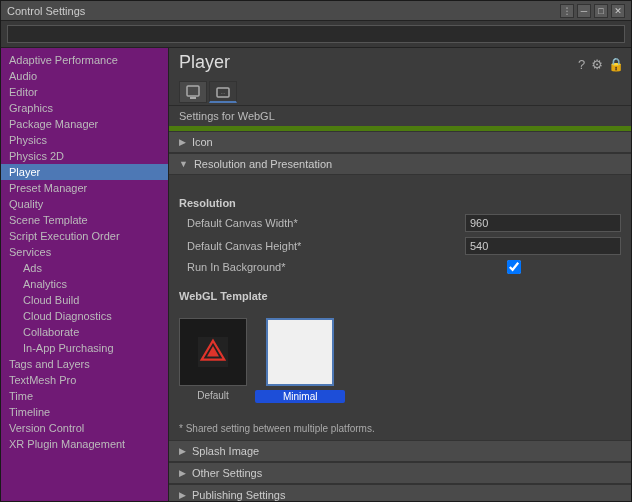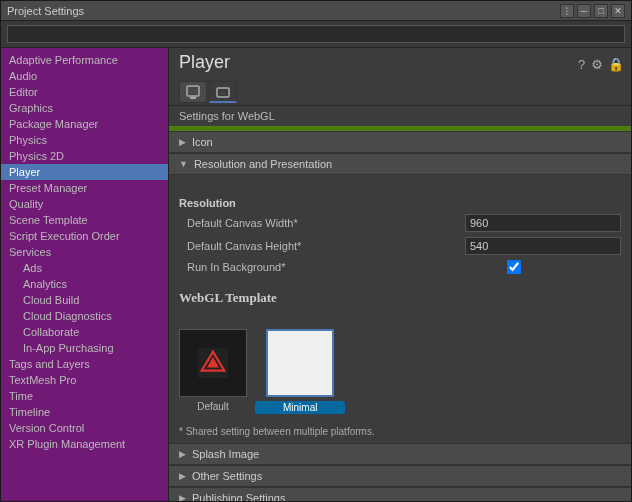--- a/index.html
+++ b/index.html
@@ -171,29 +171,28 @@
     .field-checkbox {
       width: 14px;
       height: 14px;
       margin-right: 100px;
     }
     .webgl-template-section {
       padding: 6px 10px;
     }
     .webgl-template-title {
       color: #ccc;
-      font-size: 13px;
+      font-size: 11px;
       font-weight: bold;
-      margin-bottom: 23px;
-      font-family: Liberation Serif, serif;
+      margin-bottom: 16px;
     }
     .template-options {
       display: flex;
       gap: 8px;
-      margin-bottom: 4px;
+      margin-bottom: 12px;
     }
     .template-option {
       display: flex;
       flex-direction: column;
       align-items: center;
       gap: 4px;
     }
     .template-thumb {
       width: 68px;
       height: 68px;
@@ -206,21 +205,21 @@
     }
     .template-thumb.selected {
       border: 2px solid #4d78b5;
       background: #fff;
     }
     .template-label {
       font-size: 10px;
       color: #bbb;
     }
     .template-label.selected-label {
-      background: #0369a1;
+      background: #1d4ed8;
       color: #fff;
       padding: 1px 28px;
       border-radius: 2px;
     }
     .shared-setting {
       color: #aaa;
       font-size: 10px;
       padding: 2px 10px 6px 10px;
     }
     .default-thumb-inner {
@@ -297,21 +296,21 @@
       font-size: 13px;
       cursor: pointer;
     }
   </style>
 </head>
 <body>
 
 <div class="window">
 
   <div class="title-bar">
-    <span class="title-bar-text">Project Settings</span>
+    <span class="title-bar-text">Control Settings</span>
     <div class="title-bar-controls">
       <div class="title-bar-btn">⋮</div>
       <div class="title-bar-btn">─</div>
       <div class="title-bar-btn">□</div>
       <div class="title-bar-btn">✕</div>
     </div>
   </div>
 
   <div class="search-bar">
     <input class="search-input" type="text" placeholder="" style="">

